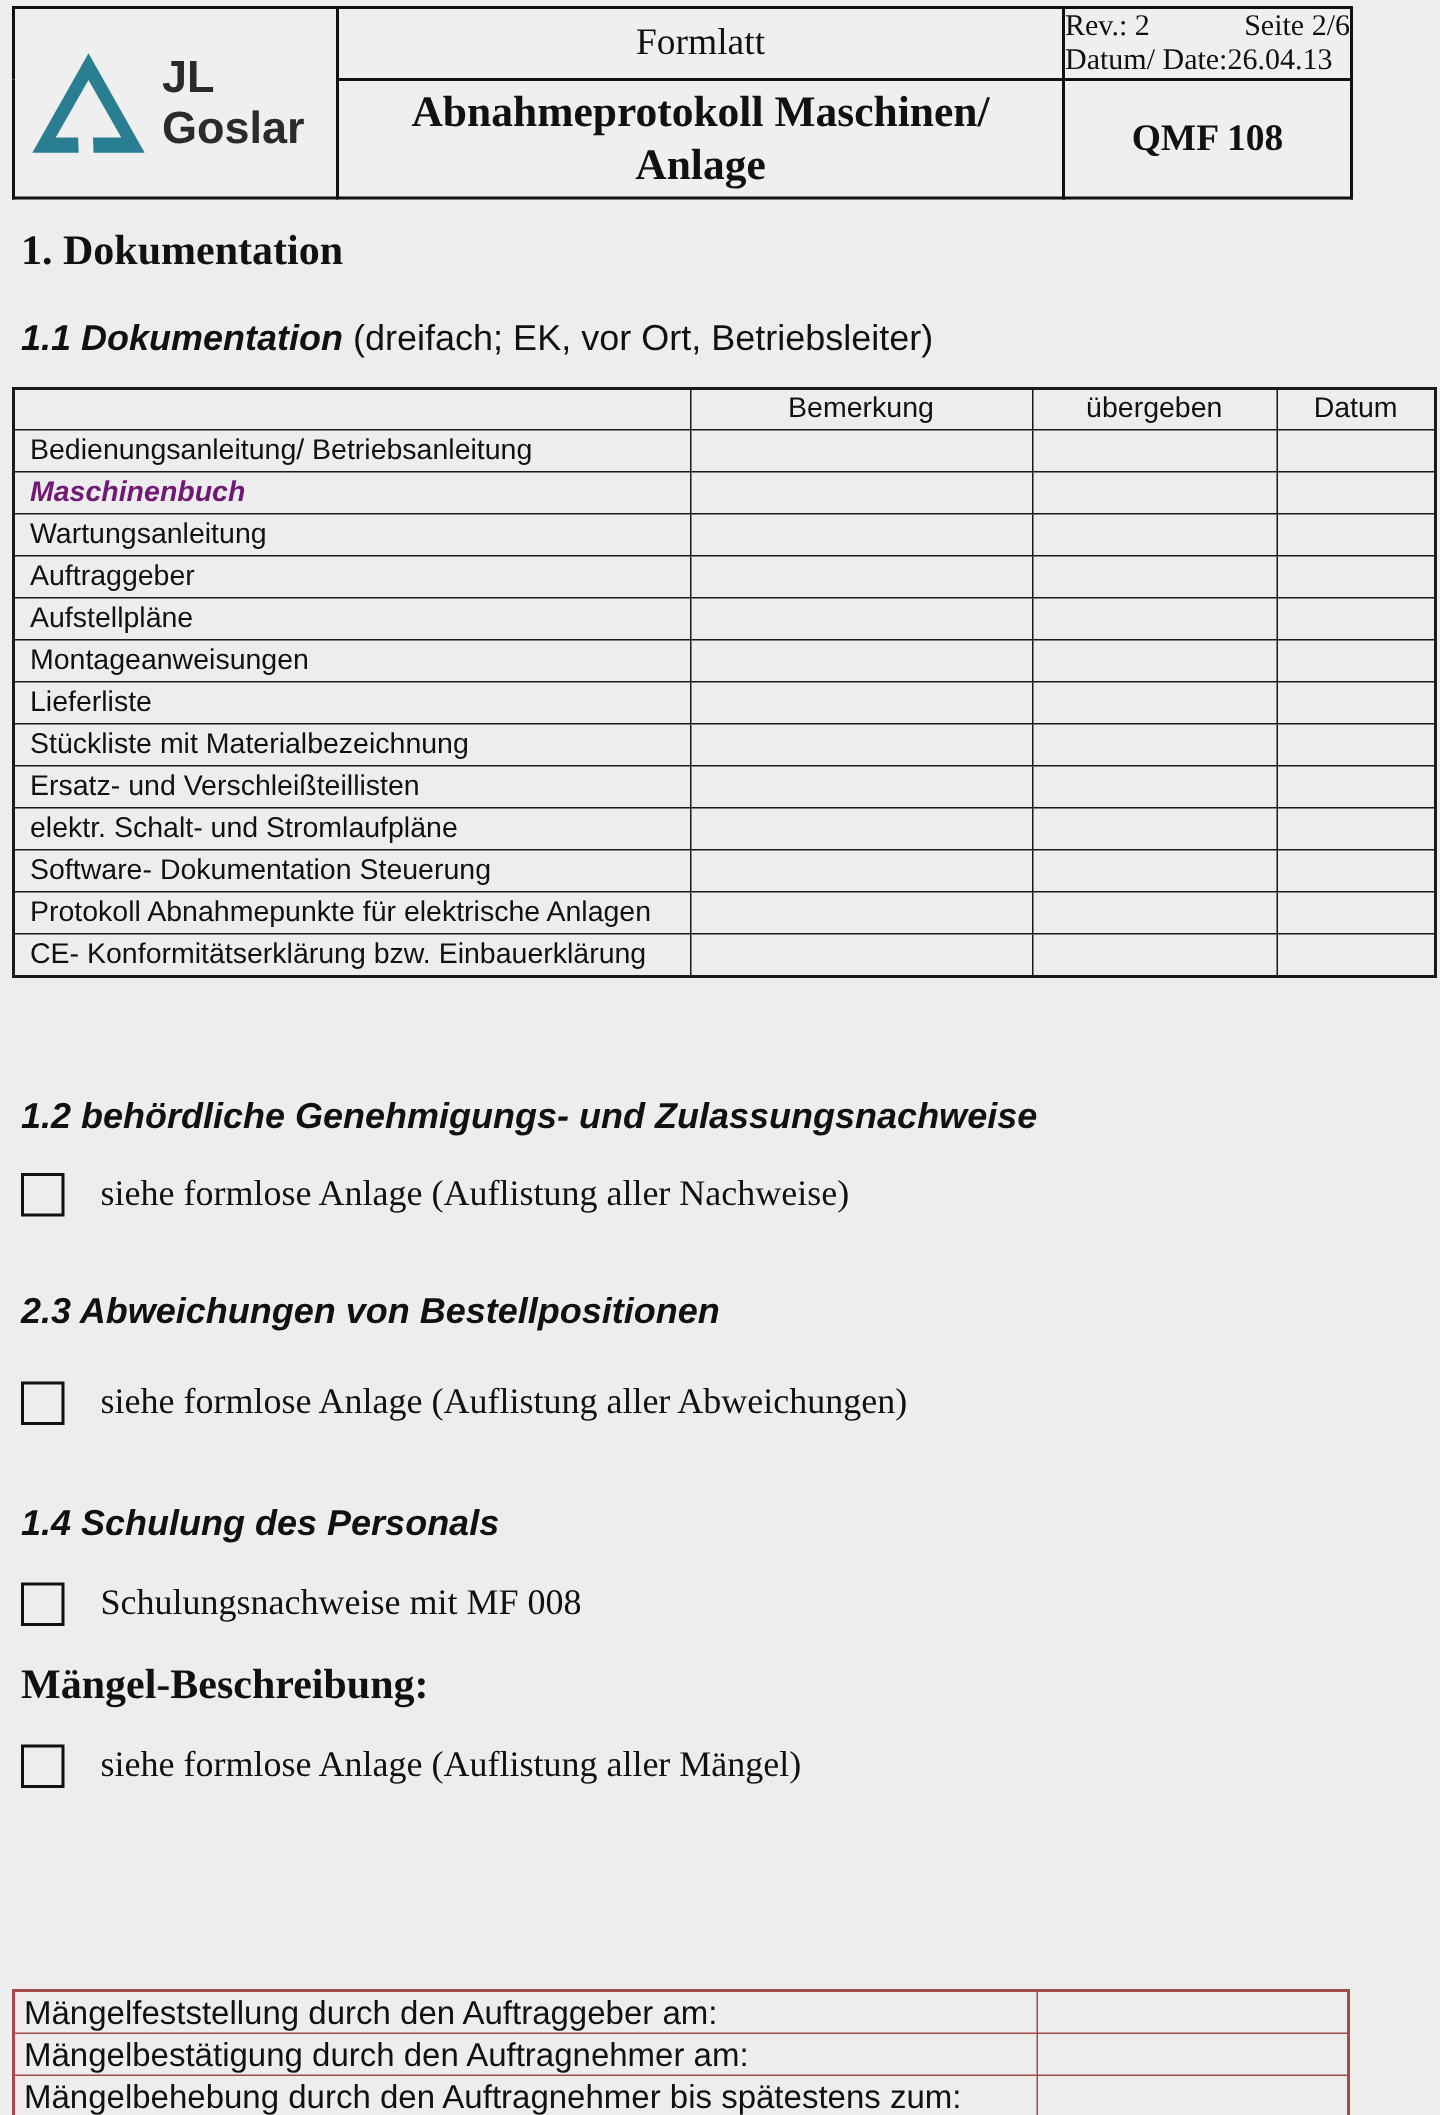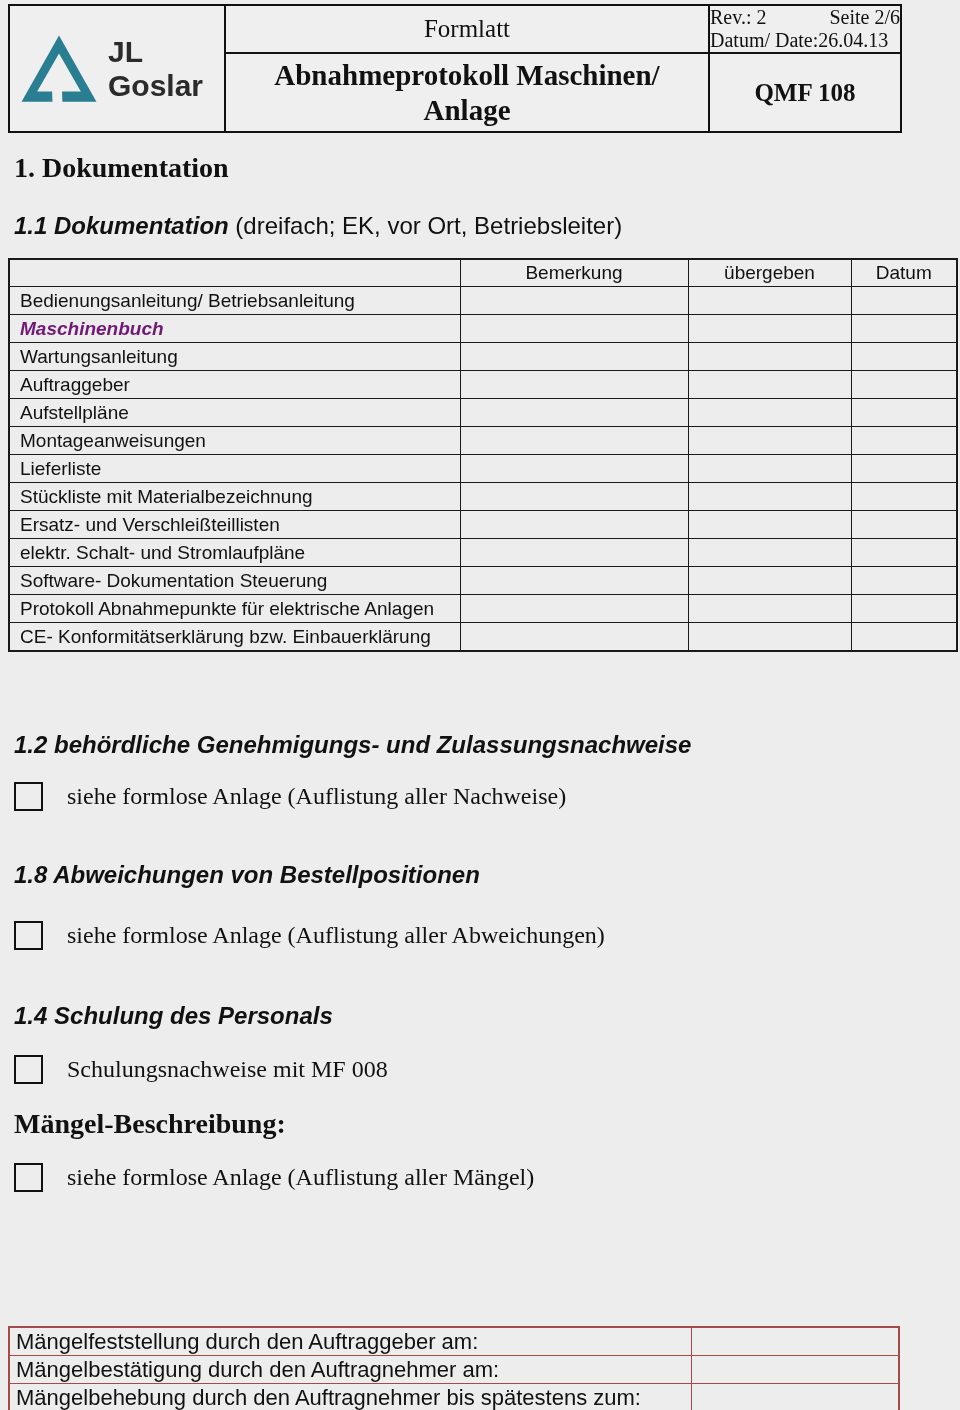--- a/index.html
+++ b/index.html
@@ -220,21 +220,21 @@
       </tr>
     </tbody>
 </table>
 
 <div class="h-sans" style="top:731px">1.2 behördliche Genehmigungs- und Zulassungsnachweise</div>
 <div class="cb-row" style="top:782px">
   <span class="cb-box"></span>
   <span class="cb-label">siehe formlose Anlage (Auflistung aller Nachweise)</span>
 </div>
 
-<div class="h-sans" style="top:861px">1.8 Abweichungen von Bestellpositionen</div>
+<div class="h-sans" style="top:861px">2.3 Abweichungen von Bestellpositionen</div>
 <div class="cb-row" style="top:921px">
   <span class="cb-box"></span>
   <span class="cb-label">siehe formlose Anlage (Auflistung aller Abweichungen)</span>
 </div>
 
 <div class="h-sans" style="top:1002px">1.4 Schulung des Personals</div>
 <div class="cb-row" style="top:1055px">
   <span class="cb-box"></span>
   <span class="cb-label">Schulungsnachweise mit MF 008</span>
 </div>

